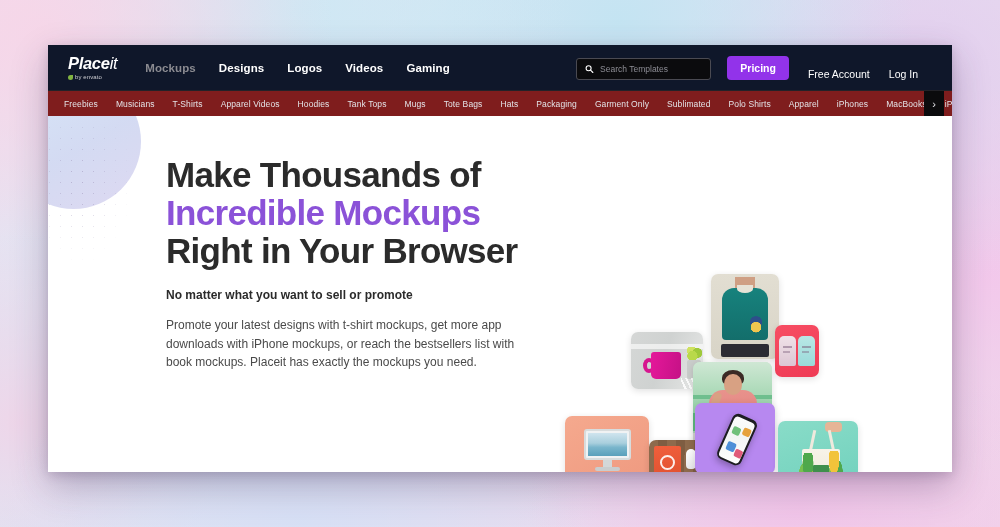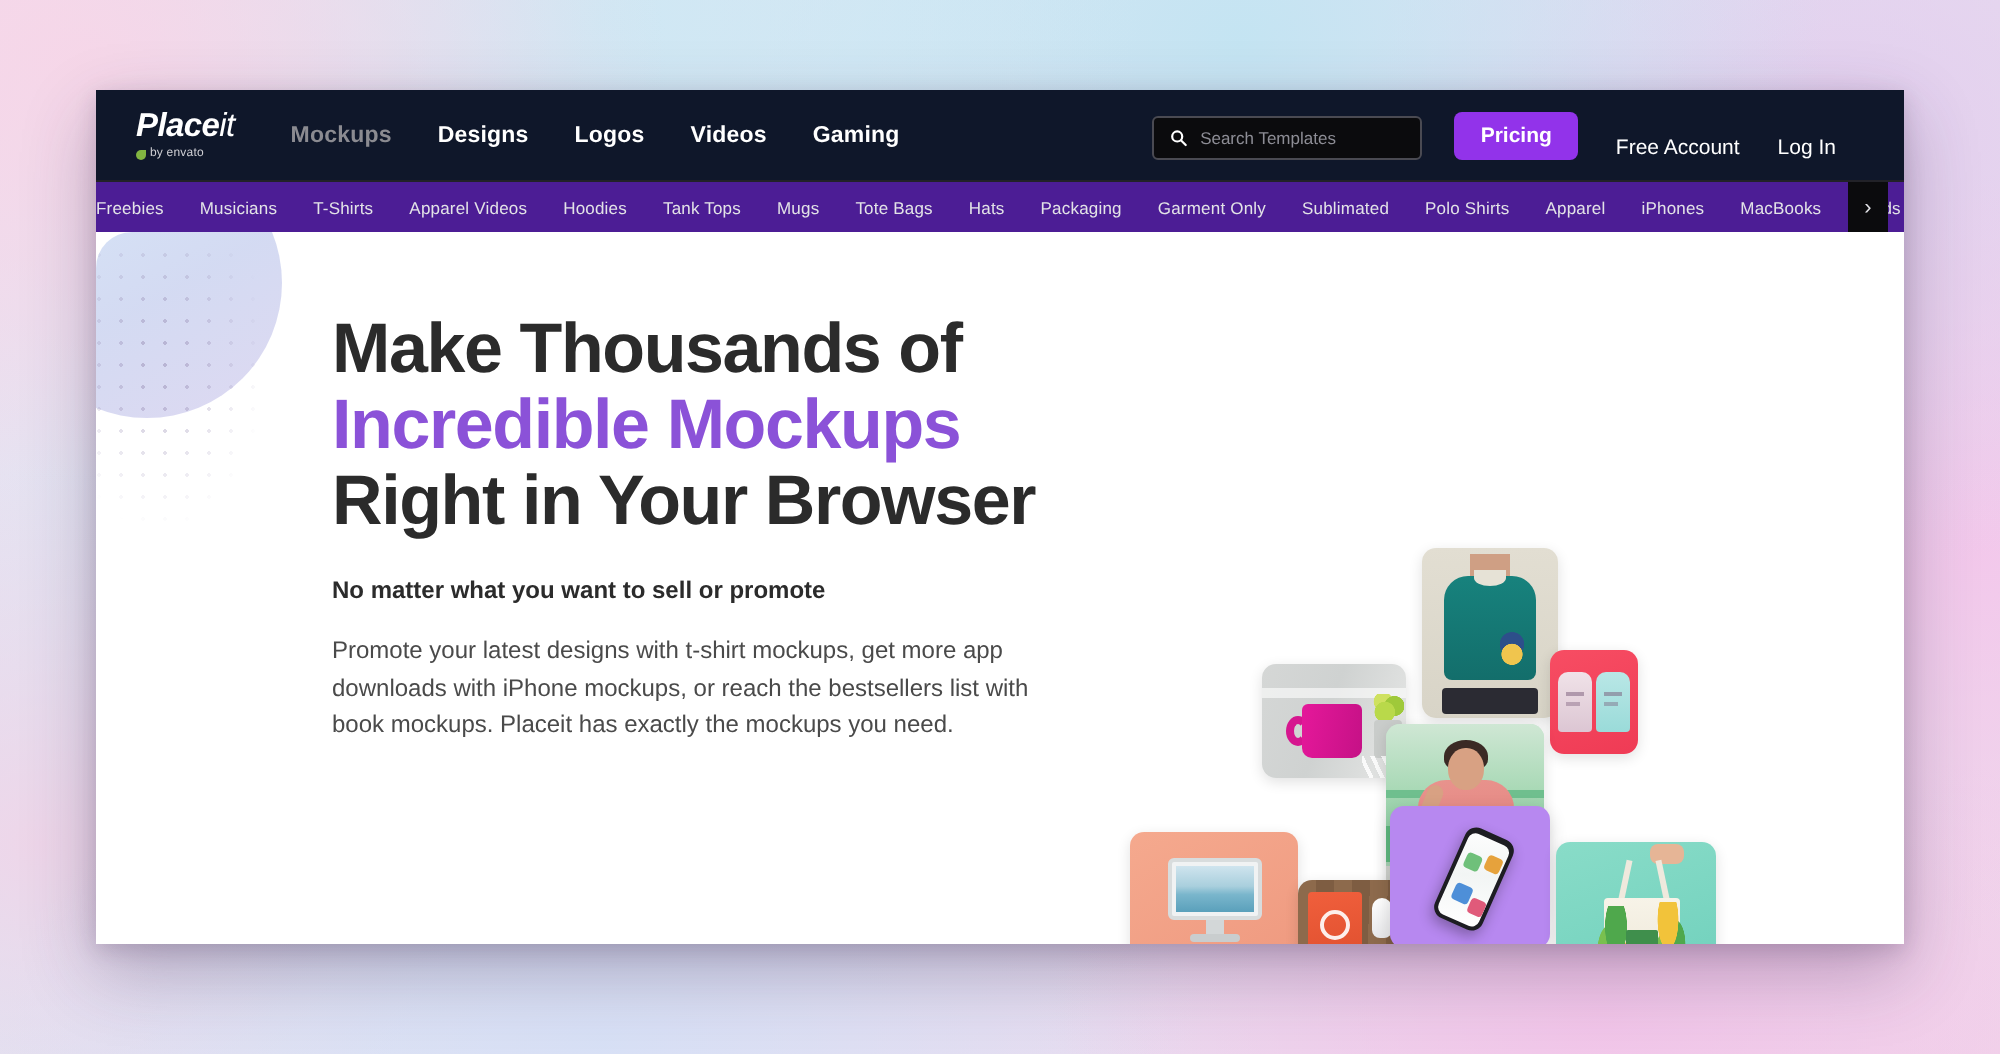--- a/index.html
+++ b/index.html
@@ -100,42 +100,42 @@
   }
   .acctlink {
     font-size: 10.5px; color: #fff; cursor: pointer;
     white-space: nowrap; margin-right: 19px;
   }
   .acctlink:last-child { margin-right: 17px; }
 
   
   #catbar {
     height: 26px;
-    background: #4c1d95;
+    background: #7f1d1d;
     border-top: 1px solid #222228;
     display: flex; align-items: center;
-    padding-right: 26px;
+    padding-left: 16px; padding-right: 26px;
     position: relative; box-sizing: border-box;
     overflow: hidden;
     text-align: center;
   }
   #catlist { display: flex; align-items: center; gap: 18px; }
   .cat {
     font-size: 8.5px; color: #e3e3e7; cursor: pointer;
     white-space: nowrap; letter-spacing: 0.1px;
   }
   #cat-next {
     position: absolute; right: 8px; top: 0; bottom: 0;
     width: 20px; display: flex; align-items: center; justify-content: center;
     color: #e3e3e7; font-size: 11px; cursor: pointer;
     background: #0b0b0d;
   }
 
   
-  #hero { position: relative; height: 356px; background: #fff; overflow: hidden; border-radius: 18px; }
+  #hero { position: relative; height: 356px; background: #fff; overflow: hidden; }
 
   #deco-circle {
     position: absolute; left: -42px; top: -42px;
     width: 135px; height: 135px; border-radius: 50%;
     background: linear-gradient(150deg, #cfe3f7 0%, #ccd4f0 55%, #d8d2ef 100%);
     opacity: 0.85;
   }
   #deco-dots {
     position: absolute; left: -4px; top: 6px;
     width: 120px; height: 190px;

